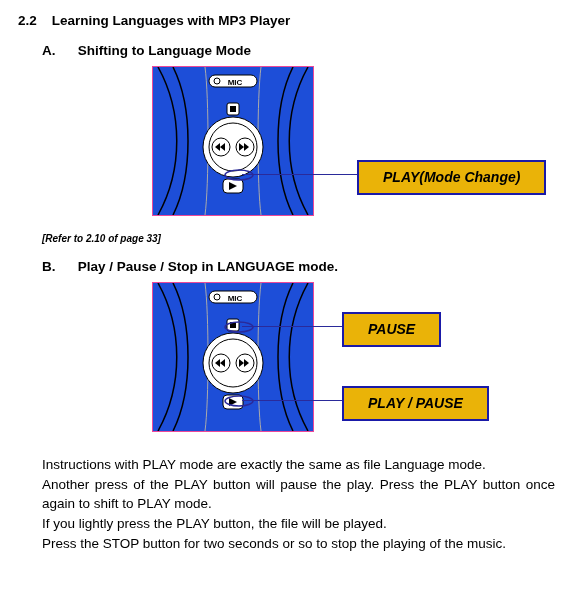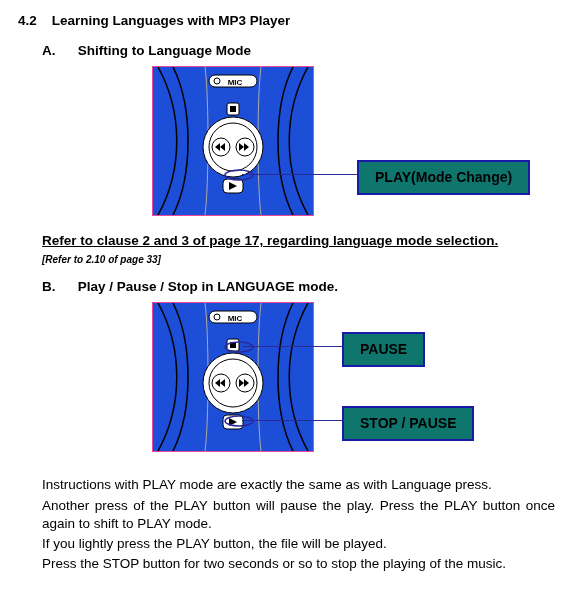--- a/index.html
+++ b/index.html
@@ -48,45 +48,46 @@
     display: block;
   }
   .leader {
     position: absolute;
     height: 1px;
     background: #2a2a9a;
   }
   .callout {
     position: absolute;
     border: 2px solid #1a1aa8;
-    padding: 6px 16px;
+    padding: 6px 24px;
     font-weight: bold;
-    background: #0f766e;
+    background: #eab308;
     white-space: nowrap;
     font-size: 14px;
+    font-style: italic;
   }
   .para {
     margin: 0 0 2px 0;
     text-align: justify;
   }
   .under {
     text-decoration: underline;
     font-weight: bold;
   }
   .bracket {
     font-weight: bold;
     font-size: 10px;
     font-style: italic;
   }
 </style>
 </head>
 <body>
 
 <p class="h-section">
-  <span>4.2</span>
+  <span>2.2</span>
   &nbsp;&nbsp;
   <span>Learning Languages with MP3 Player</span>
 </p>
 
 <div class="sub-block">
 
   <p class="h-sub">
     <span class="letter">A.</span>
     <span>Shifting to Language Mode</span>
   </p>
@@ -122,23 +123,20 @@
 
         <ellipse cx="86" cy="108" rx="14" ry="5" fill="none" stroke="#2a2a9a" stroke-width="1.5"></ellipse>
       </svg>
     </div>
     <div class="leader" style="left:200px; top:108px; width:115px;"></div>
     <div class="callout" style="left:315px; top:94px;">
       <span>PLAY(Mode Change)</span>
     </div>
   </div>
 
-  <p class="para">
-    <span class="under">Refer to clause 2 and 3 of page 17, regarding language mode selection.</span>
-  </p>
   <p class="para bracket">[Refer to 2.10 of page 33]</p>
 
   <div style="height:10px"></div>
 
   <p class="h-sub">
     <span class="letter">B.</span>
     <span>Play / Pause / Stop in LANGUAGE mode.</span>
   </p>
 
   <div class="fig-wrap" style="height:168px;">
@@ -167,22 +165,22 @@
         <ellipse cx="86" cy="44" rx="14" ry="5" fill="none" stroke="#2a2a9a" stroke-width="1.5"></ellipse>
         <ellipse cx="86" cy="118" rx="14" ry="5" fill="none" stroke="#2a2a9a" stroke-width="1.5"></ellipse>
       </svg>
     </div>
     <div class="leader" style="left:200px; top:44px; width:100px;"></div>
     <div class="callout" style="left:300px; top:30px;">
       <span>PAUSE</span>
     </div>
     <div class="leader" style="left:200px; top:118px; width:100px;"></div>
     <div class="callout" style="left:300px; top:104px;">
-      <span>STOP / PAUSE</span>
+      <span>PLAY / PAUSE</span>
     </div>
   </div>
 
-  <p class="para">Instructions with PLAY mode are exactly the same as with Language press.</p>
+  <p class="para">Instructions with PLAY mode are exactly the same as file Language mode.</p>
   <p class="para">Another press of the PLAY button will pause the play. Press the PLAY button once again to shift to PLAY mode.</p>
   <p class="para">If you lightly press the PLAY button, the file will be played.</p>
   <p class="para">Press the STOP button for two seconds or so to stop the playing of the music.</p>
 
 </div>
 
 </body></html>

